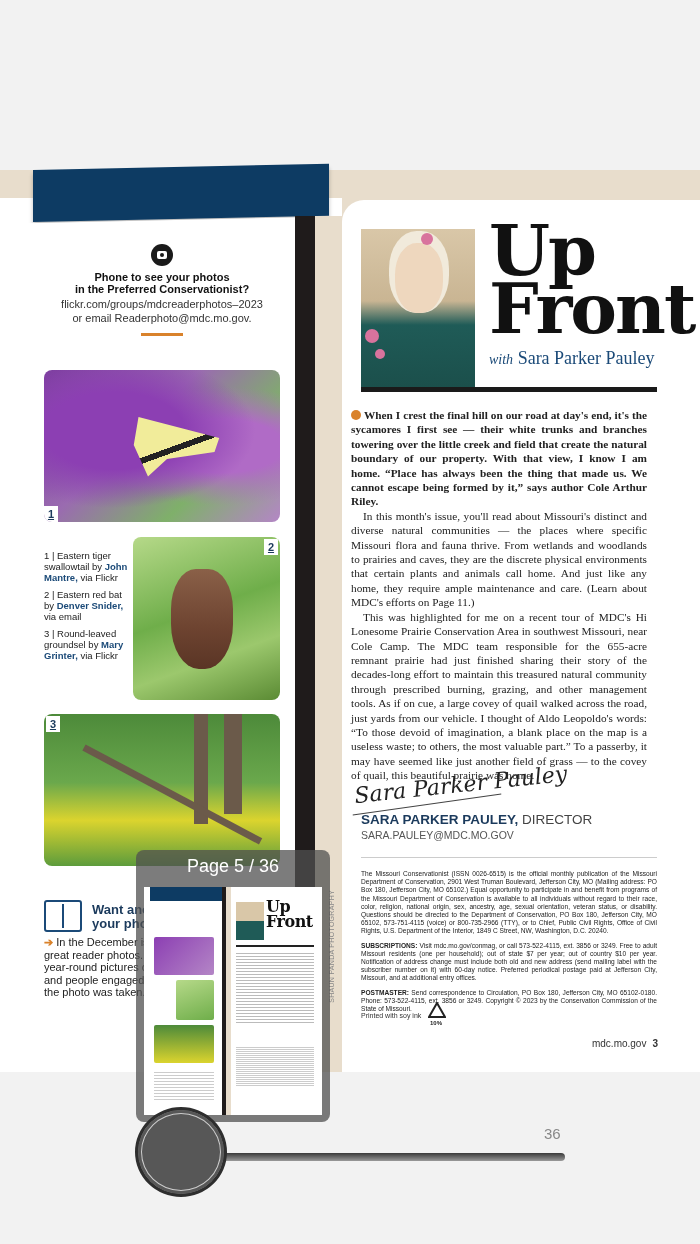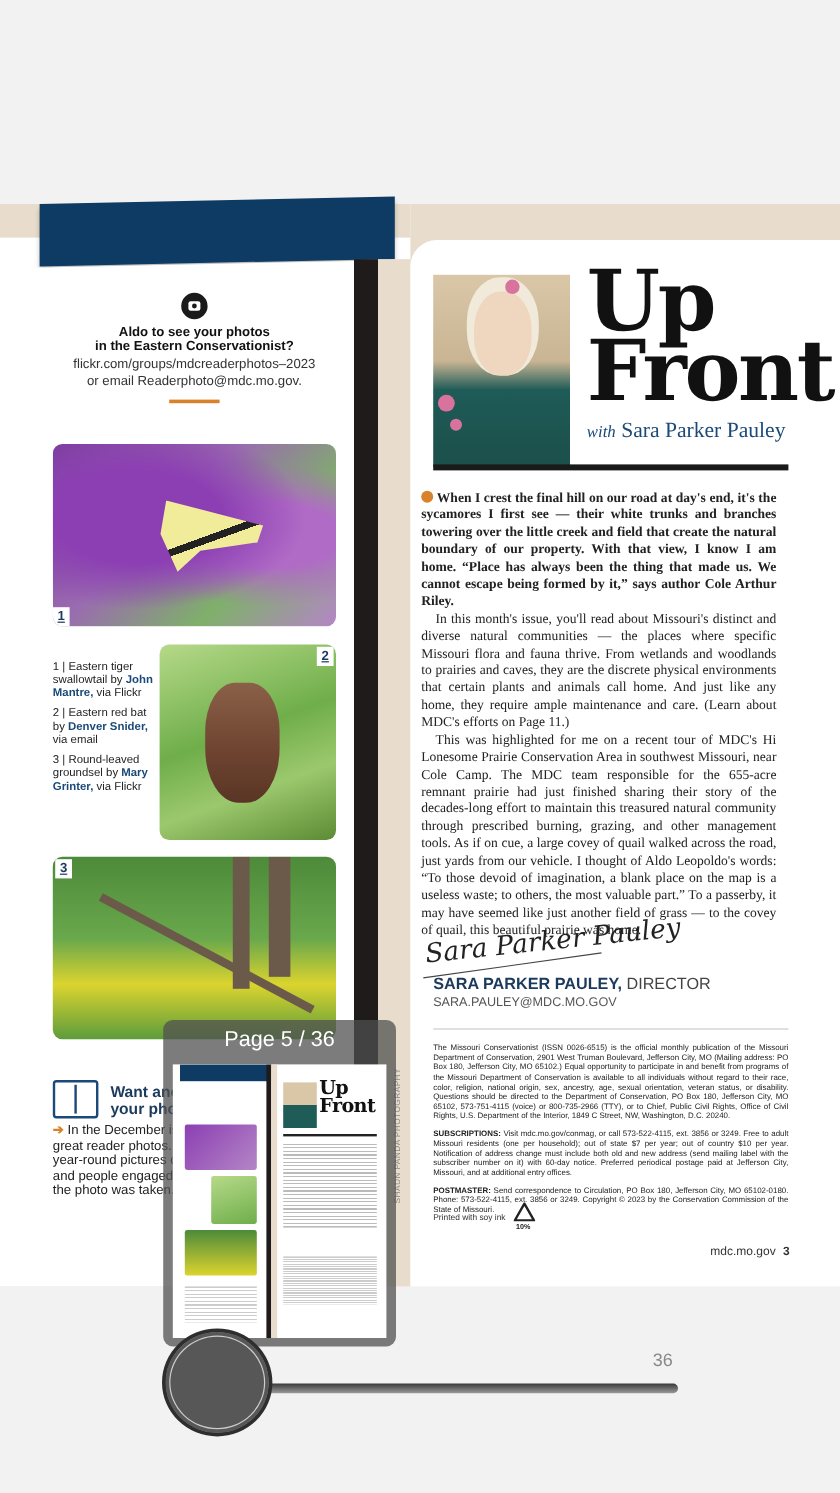--- a/index.html
+++ b/index.html
@@ -89,22 +89,22 @@
     <div class="lp-bg-beige"></div>
     <div class="banner"></div>
     <div class="banner-under"></div>
     <div class="black-strip"></div>
     <div class="tan-strip"></div>
     <div class="credit-vert">SHAUN PANDA PHOTOGRAPHY</div>
 
     <div class="lp-content">
       <div class="cam"></div>
       <div class="want-title">
-        <div>Aldo to see your photos</div>
-        <div>in the Eastern Conservationist?</div>
+        <div>Phone to see your photos</div>
+        <div>in the Preferred Conservationist?</div>
       </div>
       <div class="want-body">
         <div>flickr.com/groups/mdcreaderphotos–2023</div>
         <div>or email Readerphoto@mdc.mo.gov.</div>
       </div>
       <div class="orange-rule"></div>
     </div>
 
     <div class="photo p1">
       <div class="bfly"></div>

